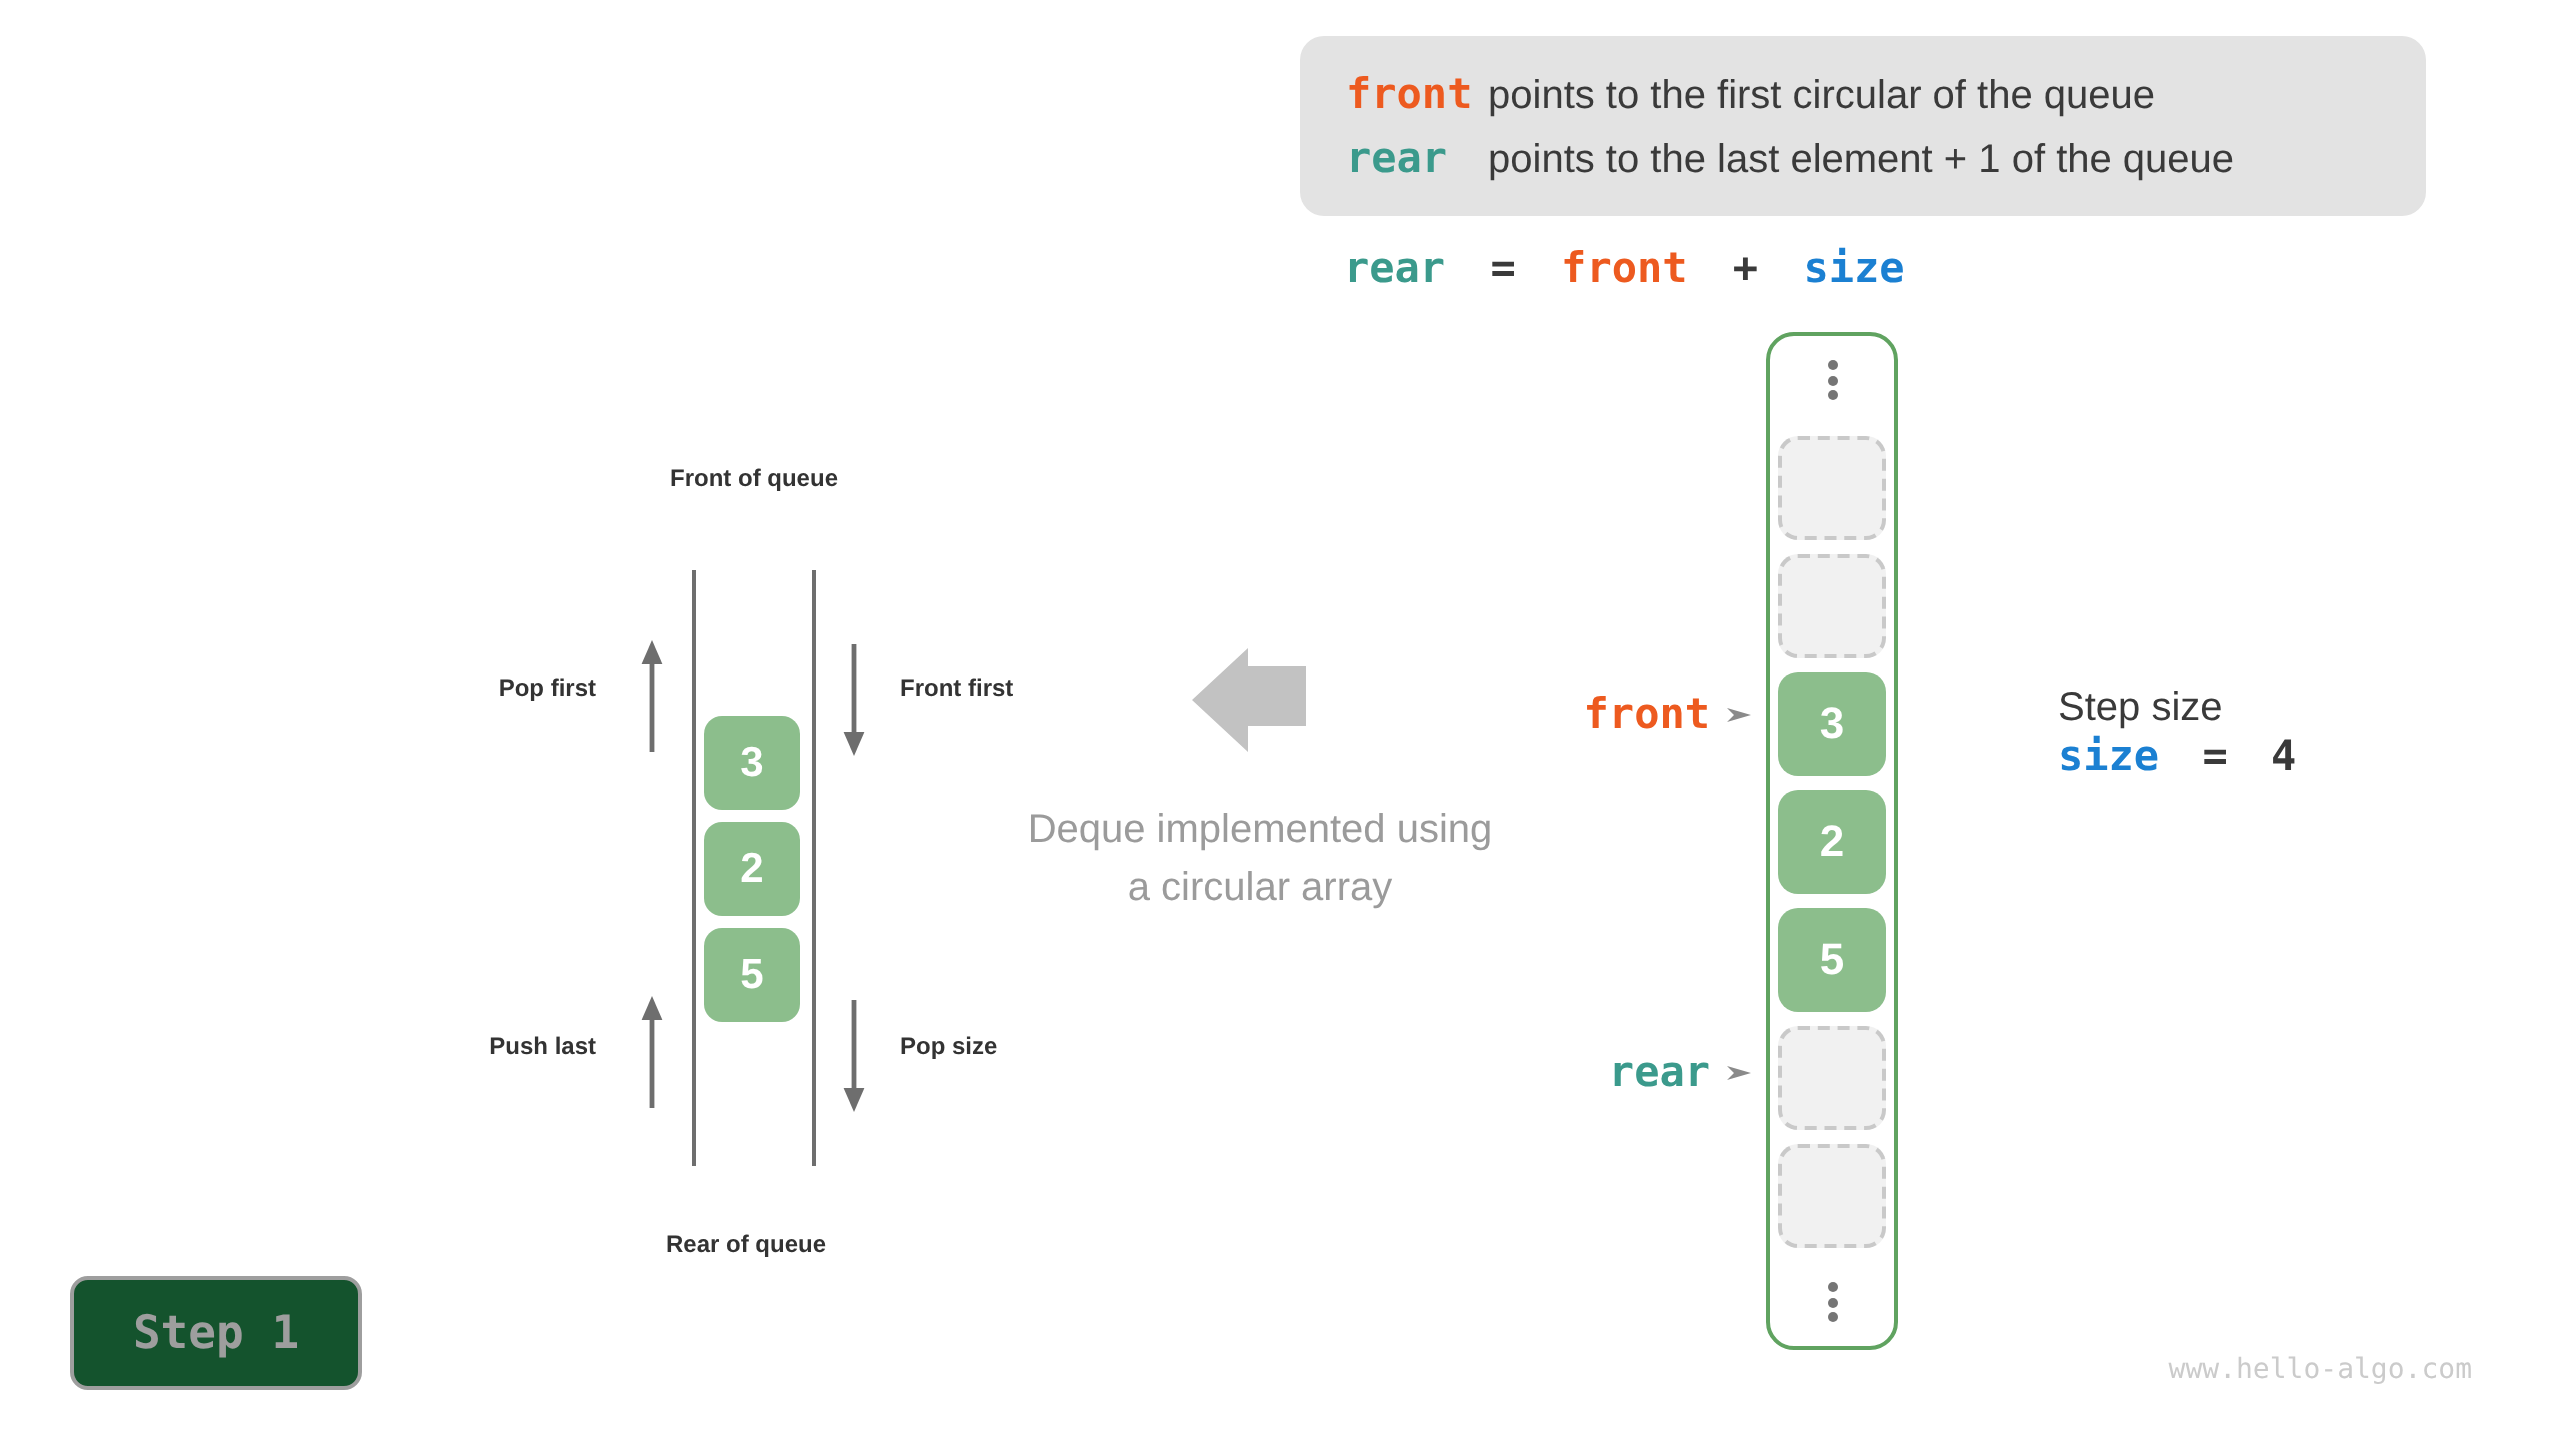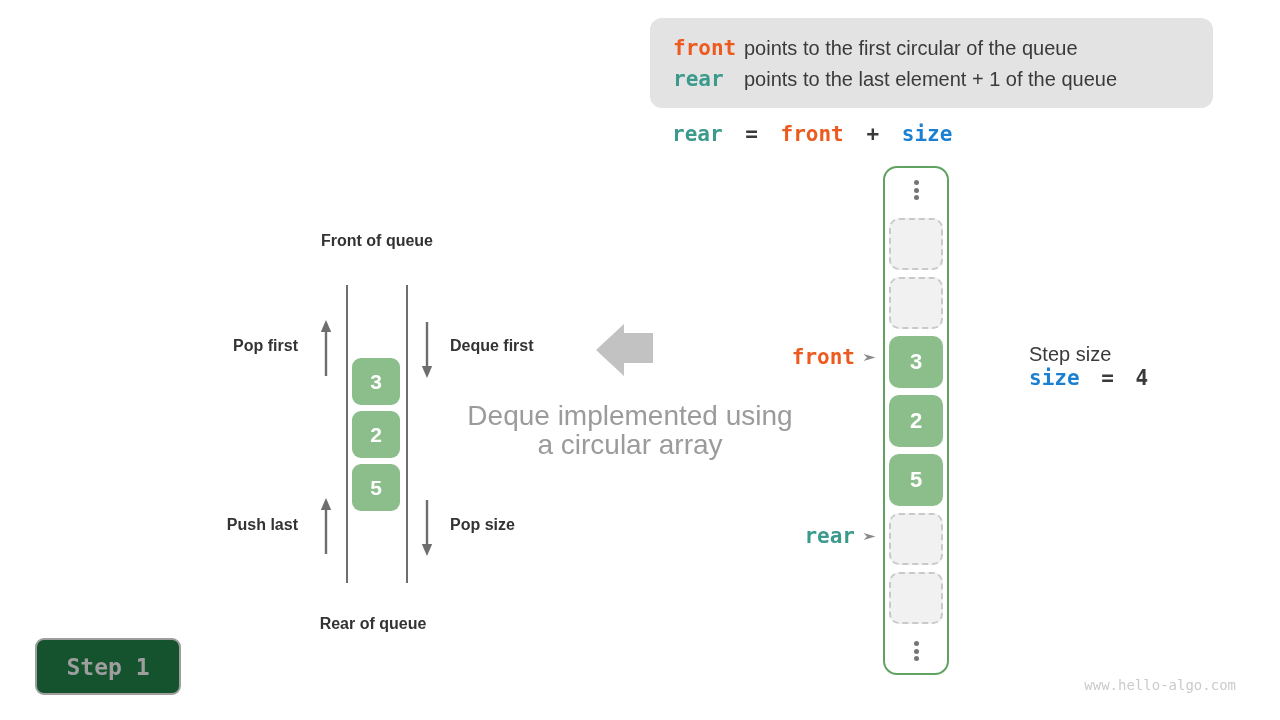--- a/index.html
+++ b/index.html
@@ -41,37 +41,37 @@
   .kw-rear{color:var(--rear-teal);}
 
   
   .formula{position:absolute;left:672px;top:122px;font-size:21px;white-space:nowrap;}
   .formula .op{color:var(--dark-text);margin:0 10px;}
   .formula .t-rear{color:var(--rear-teal);}
   .formula .t-front{color:var(--front-orange);}
   .formula .t-size{color:var(--size-blue);}
 
   
-  .bold-label{position:absolute;font-size:16px;font-weight:bold;color:#333;white-space:nowrap;}
+  .bold-label{position:absolute;font-size:12px;font-weight:bold;color:#333;white-space:nowrap;}
   .centered{transform:translateX(-50%);}
   .channel-line{position:absolute;top:285px;width:1.5px;height:298px;background:var(--arrow-gray);}
   .line-left{left:346px;}
   .line-right{left:406px;}
   .left-stack{position:absolute;left:352px;top:358px;width:48px;display:flex;flex-direction:column;gap:6px;}
   .lcell{
     width:48px;height:47px;border-radius:9px;background:var(--cell-green);
     color:#fff;font-size:21px;font-weight:bold;display:flex;align-items:center;justify-content:center;
   }
   .thin-arrow{position:absolute;color:var(--arrow-gray);}
 
   
   .block-arrow{position:absolute;left:595px;top:323px;color:var(--block-arrow-gray);}
   .caption{
     position:absolute;left:630px;top:401px;transform:translateX(-50%);
-    font-size:28px;line-height:29px;color:var(--gray-caption);text-align:center;white-space:nowrap;
+    font-size:20px;line-height:29px;color:var(--gray-caption);text-align:center;white-space:nowrap;
   }
 
   
   .array-box{
     position:absolute;left:883px;top:166px;width:66px;height:509px;box-sizing:border-box;
     border:2px solid var(--container-green);border-radius:14px;background:#fff;
     display:flex;flex-direction:column;align-items:center;justify-content:space-between;
     padding:12px 0;
   }
   .dots{display:flex;flex-direction:column;align-items:center;gap:2.5px;}
@@ -152,21 +152,21 @@
   <svg class="thin-arrow" style="left:318px;top:497px;" width="16" height="60">
     <line x1="8" y1="57" x2="8" y2="11" stroke="currentColor" stroke-width="2.4"></line>
     <path d="M8 1 L2.8 13 L13.2 13 Z" fill="currentColor"></path>
   </svg>
   <svg class="thin-arrow" style="left:419px;top:497px;" width="16" height="60">
     <line x1="8" y1="3" x2="8" y2="49" stroke="currentColor" stroke-width="2.4"></line>
     <path d="M8 59 L2.8 47 L13.2 47 Z" fill="currentColor"></path>
   </svg>
 
   <div class="bold-label" style="right:982px;top:337px;">Pop first</div>
-  <div class="bold-label" style="left:450px;top:337px;">Deque first</div>
+  <div class="bold-label" style="left:450px;top:337px;">Front first</div>
   <div class="bold-label" style="right:982px;top:516px;">Push last</div>
   <div class="bold-label" style="left:450px;top:516px;">Pop size</div>
 
   <div class="bold-label centered" style="left:373px;top:615px;">Rear of queue</div>
 
   <svg class="block-arrow" width="60" height="56">
     <polygon points="1,27 29,1 29,10 58,10 58,40 29,40 29,53" fill="currentColor"></polygon>
   </svg>
   <div class="caption">
     <div>Deque implemented using</div>

